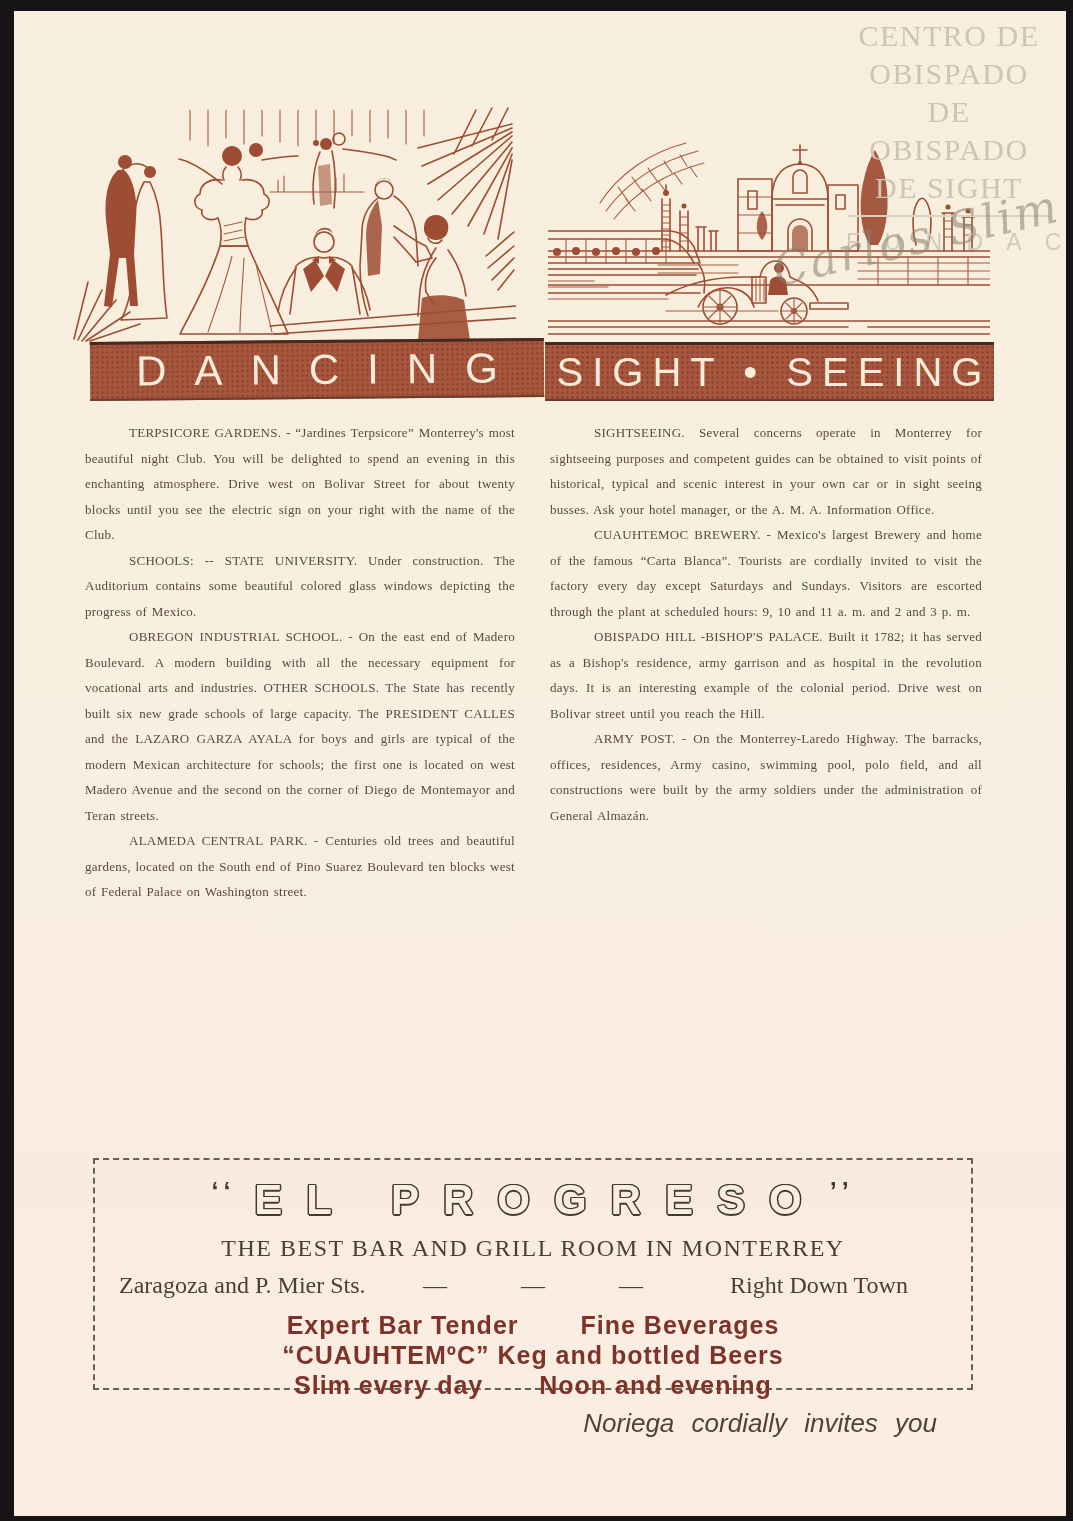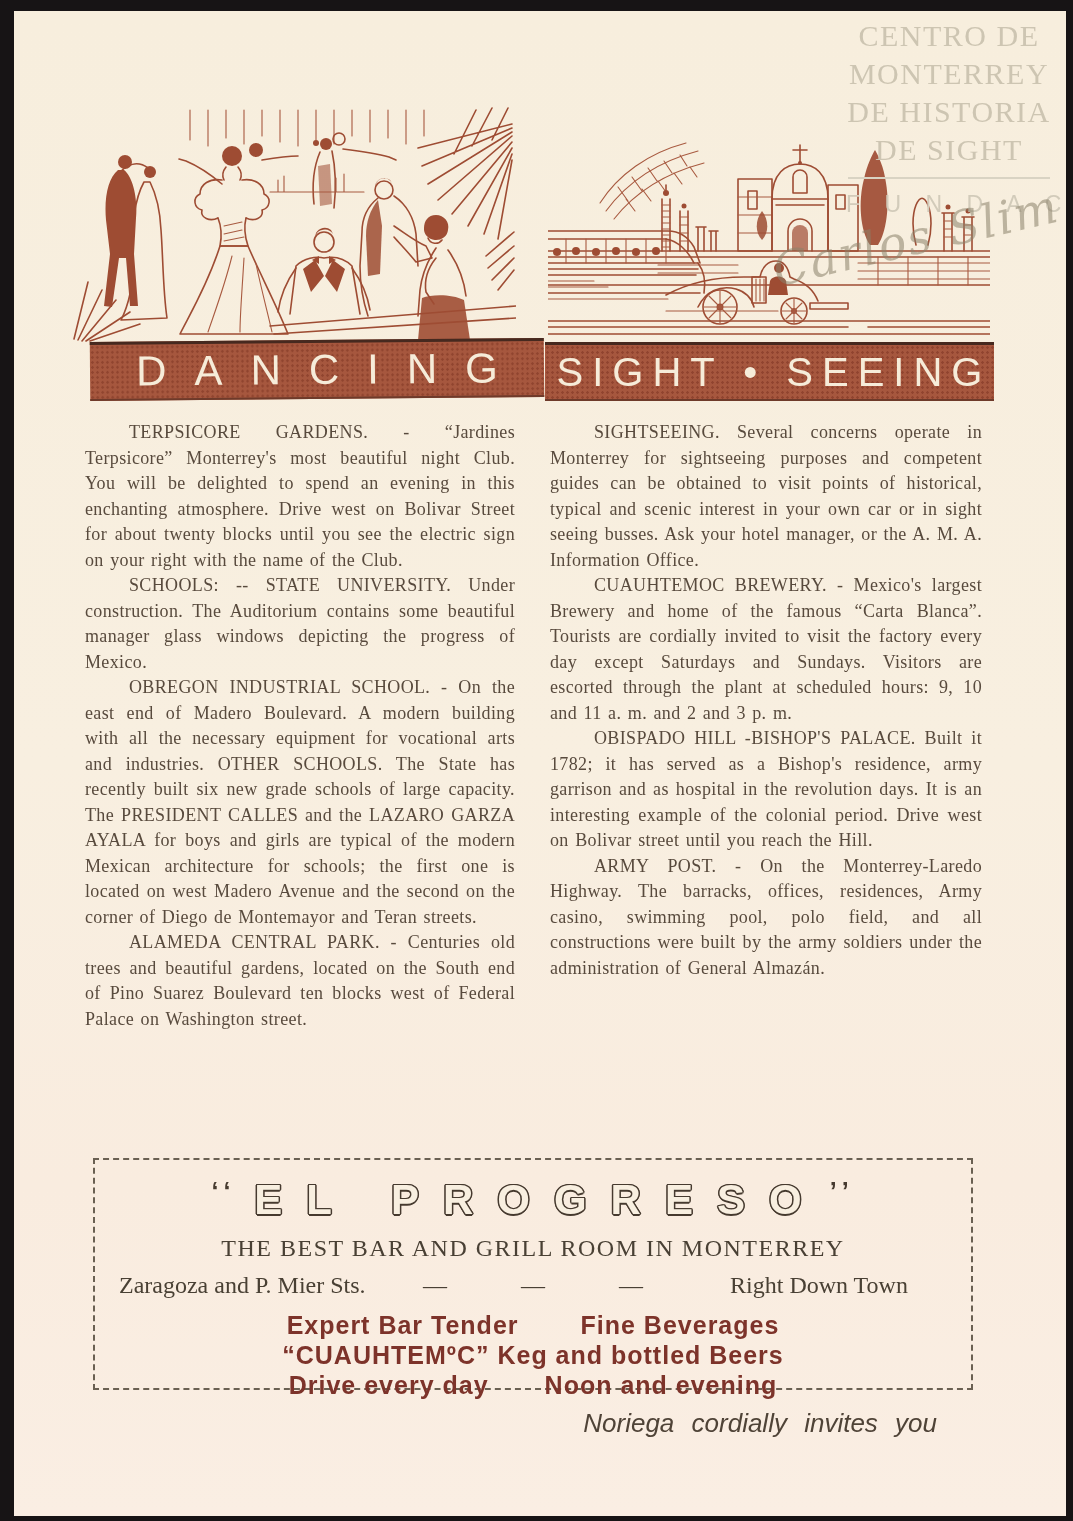--- a/index.html
+++ b/index.html
@@ -49,21 +49,21 @@
     color:#f6ecd9;
     font-family:"Liberation Sans",sans-serif;
     display:flex;align-items:center;justify-content:center;
     z-index:4;
   }
   .banner-dancing{left:76px;top:329px;width:426px;font-size:42px;letter-spacing:28px;padding-left:28px;transform:rotate(-0.5deg);}
   .banner-sight{left:531px;top:331px;width:440px;font-size:40px;letter-spacing:9px;padding-left:9px;justify-content:center;}
   
   .col{
     position:absolute;top:409px;width:430px;
-    color:#584a3d;font-size:18px;line-height:25.5px;
+    color:#584a3d;font-size:13px;line-height:25.5px;
     text-align:justify;letter-spacing:.02em;word-spacing:.09em;
   }
   .col-left{left:71px;}
   .col-right{left:536px;width:432px;}
   .col p{margin:0;text-indent:44px;}
   .mt-11{margin-top:11px;} .mt-0{margin-top:0;} .mt-14{margin-top:14px;}
   .mt-32{margin-top:32px;} .mt-20{margin-top:20px;} .mt-23{margin-top:23px;}
   
   .adbox{
     position:absolute;left:79px;top:1147px;width:880px;height:232px;
@@ -257,31 +257,31 @@
 
   <div class="banner banner-dancing">
     <span>DANCING</span>
   </div>
   <div class="banner banner-sight">
     <span>SIGHT • SEEING</span>
   </div>
 
   <div class="watermark">
     <div>CENTRO DE</div>
-    <div>MONTERREY</div>
-    <div>DE HISTORIA</div>
+    <div>OBISPADO</div>
+    <div>DE OBISPADO</div>
     <div>DE SIGHT</div>
     <div class="wm-rule"></div>
     <div class="wm-foundation">F U N D A C I Ó N</div>
   </div>
   <div class="signature">Carlos Slim</div>
 
   <div class="col col-left">
     <p class="mt-0">TERPSICORE GARDENS. - “Jardines Terpsicore” Monterrey's most beautiful night Club.  You will be delighted to spend an evening in this enchanting atmosphere.  Drive west on Bolivar Street for about twenty blocks until you see the electric sign on your right with the name of the Club.</p>
-    <p class="mt-11">SCHOOLS: -- STATE UNIVERSITY. Under construction.  The Auditorium contains some beautiful manager glass windows depicting the progress of Mexico.</p>
+    <p class="mt-11">SCHOOLS: -- STATE UNIVERSITY. Under construction.  The Auditorium contains some beautiful colored glass windows depicting the progress of Mexico.</p>
     <p class="mt-0">OBREGON INDUSTRIAL SCHOOL. - On the east end of Madero Boulevard.  A modern building with all the necessary equipment for vocational arts and industries. OTHER SCHOOLS.  The State has recently built six new grade schools of large capacity. The PRESIDENT CALLES and the LAZARO GARZA AYALA  for boys and girls are typical of the modern Mexican architecture for schools; the first one is located on west Madero Avenue and the second on the corner of Diego de Montemayor and Teran streets.</p>
     <p class="mt-14">ALAMEDA CENTRAL PARK. -  Centuries old trees and beautiful gardens, located on the South end of Pino Suarez Boulevard ten blocks west of Federal Palace on Washington street.</p>
   </div>
 
   <div class="col col-right">
     <p class="mt-0">SIGHTSEEING. Several concerns operate in Monterrey for sightseeing purposes and competent guides can be obtained to visit points of historical, typical and scenic interest in your own car or in sight seeing busses.  Ask your hotel manager, or the A. M. A. Information Office.</p>
     <p class="mt-32">CUAUHTEMOC BREWERY. - Mexico's largest Brewery and home of the famous “Carta Blanca”. Tourists are cordially invited to visit the factory every day except Saturdays and Sundays.  Visitors are escorted through the plant at scheduled hours:  9, 10 and 11 a. m. and 2 and 3 p. m.</p>
     <p class="mt-20">OBISPADO HILL -BISHOP'S PALACE. Built it 1782; it has served as a Bishop's residence, army garrison and as hospital in the revolution days.  It is an interesting example of the colonial period.  Drive west on Bolivar street until you reach the Hill.</p>
     <p class="mt-23">ARMY POST. - On the Monterrey-Laredo Highway.  The barracks, offices, residences, Army casino, swimming pool, polo field, and all constructions were built by the army soldiers under the administration of General Almazán.</p>
   </div>
@@ -303,19 +303,19 @@
       <span class="ad-loc">Right Down Town</span>
     </div>
     <div class="deco-line deco-1">
       <span>Expert Bar Tender</span>
       <span>Fine Beverages</span>
     </div>
     <div class="deco-line deco-2">
       <span>“CUAUHTEMºC”  Keg and bottled Beers</span>
     </div>
     <div class="deco-line deco-3">
-      <span>Drive every day</span>
+      <span>Slim every day</span>
       <span>Noon and evening</span>
     </div>
     <div class="ad-invite">Noriega cordially invites you</div>
   </div>
 
 </div>
 
 </body></html>

